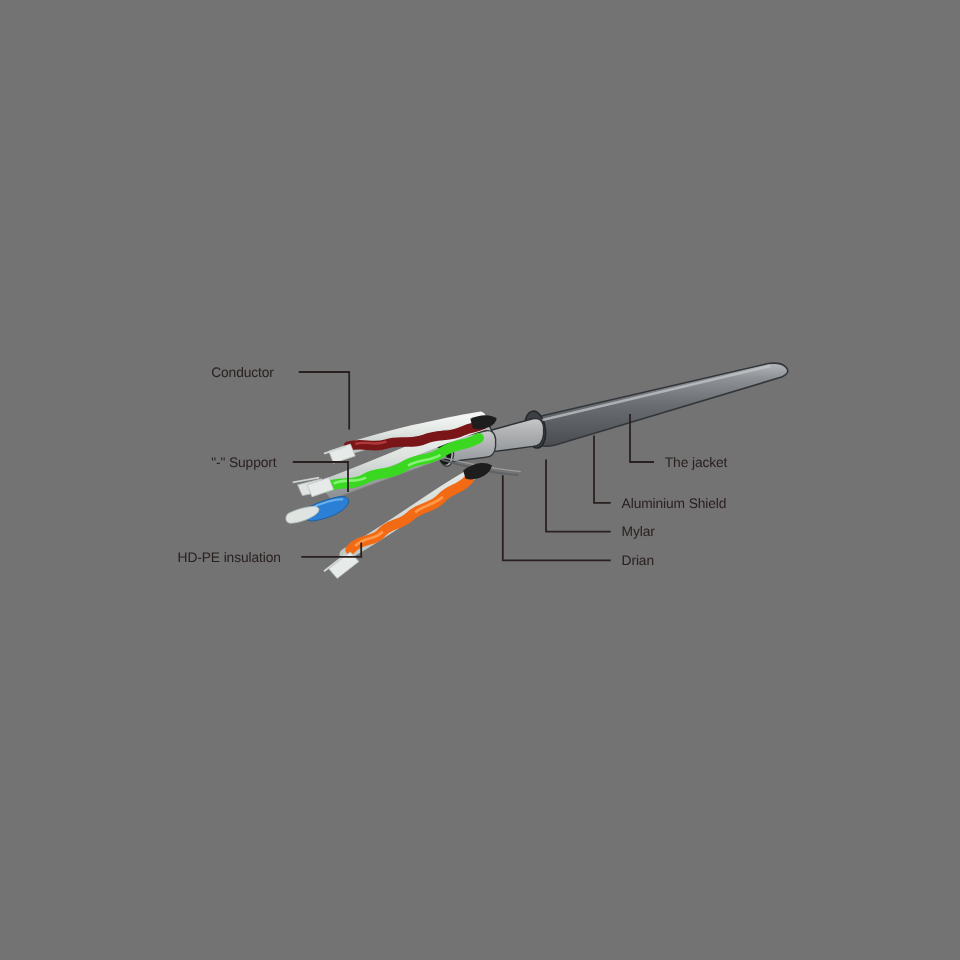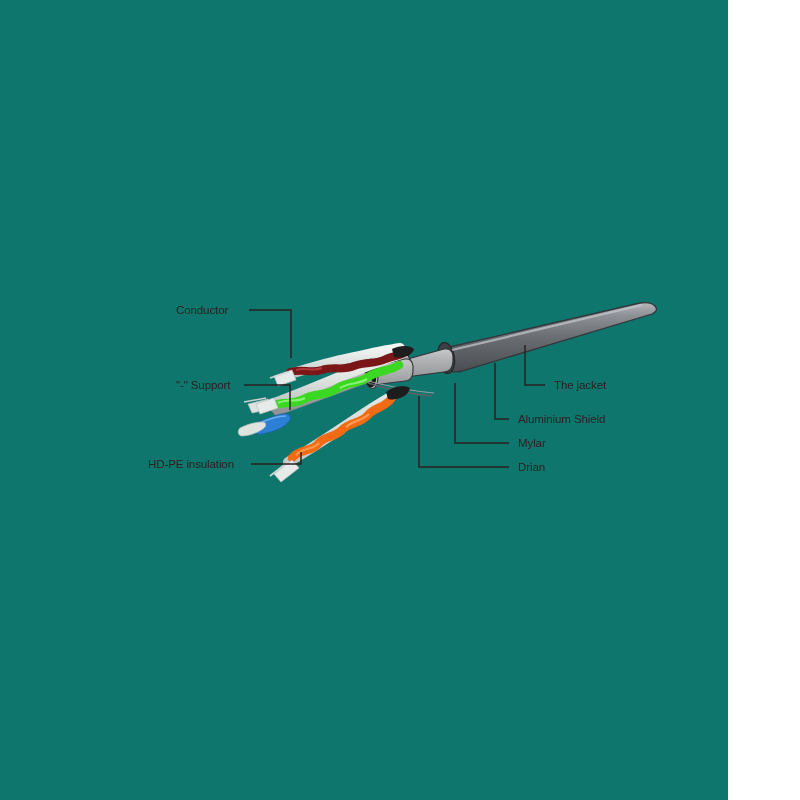--- a/index.html
+++ b/index.html
@@ -9,23 +9,23 @@
     background: #ffffff;
   }
   body {
     width: 800px;
     height: 800px;
     font-family: "Liberation Sans", "DejaVu Sans", sans-serif;
     overflow: hidden;
   }
   #stage {
     position: relative;
-    width: 728px;
+    width: 800px;
     height: 800px;
-    background: #0f766e;
+    background: #737373;
   }
   #diagram {
     position: absolute;
     left: 0;
     top: 0;
     width: 800px;
     height: 800px;
     display: block;
   }
   .lbl {

